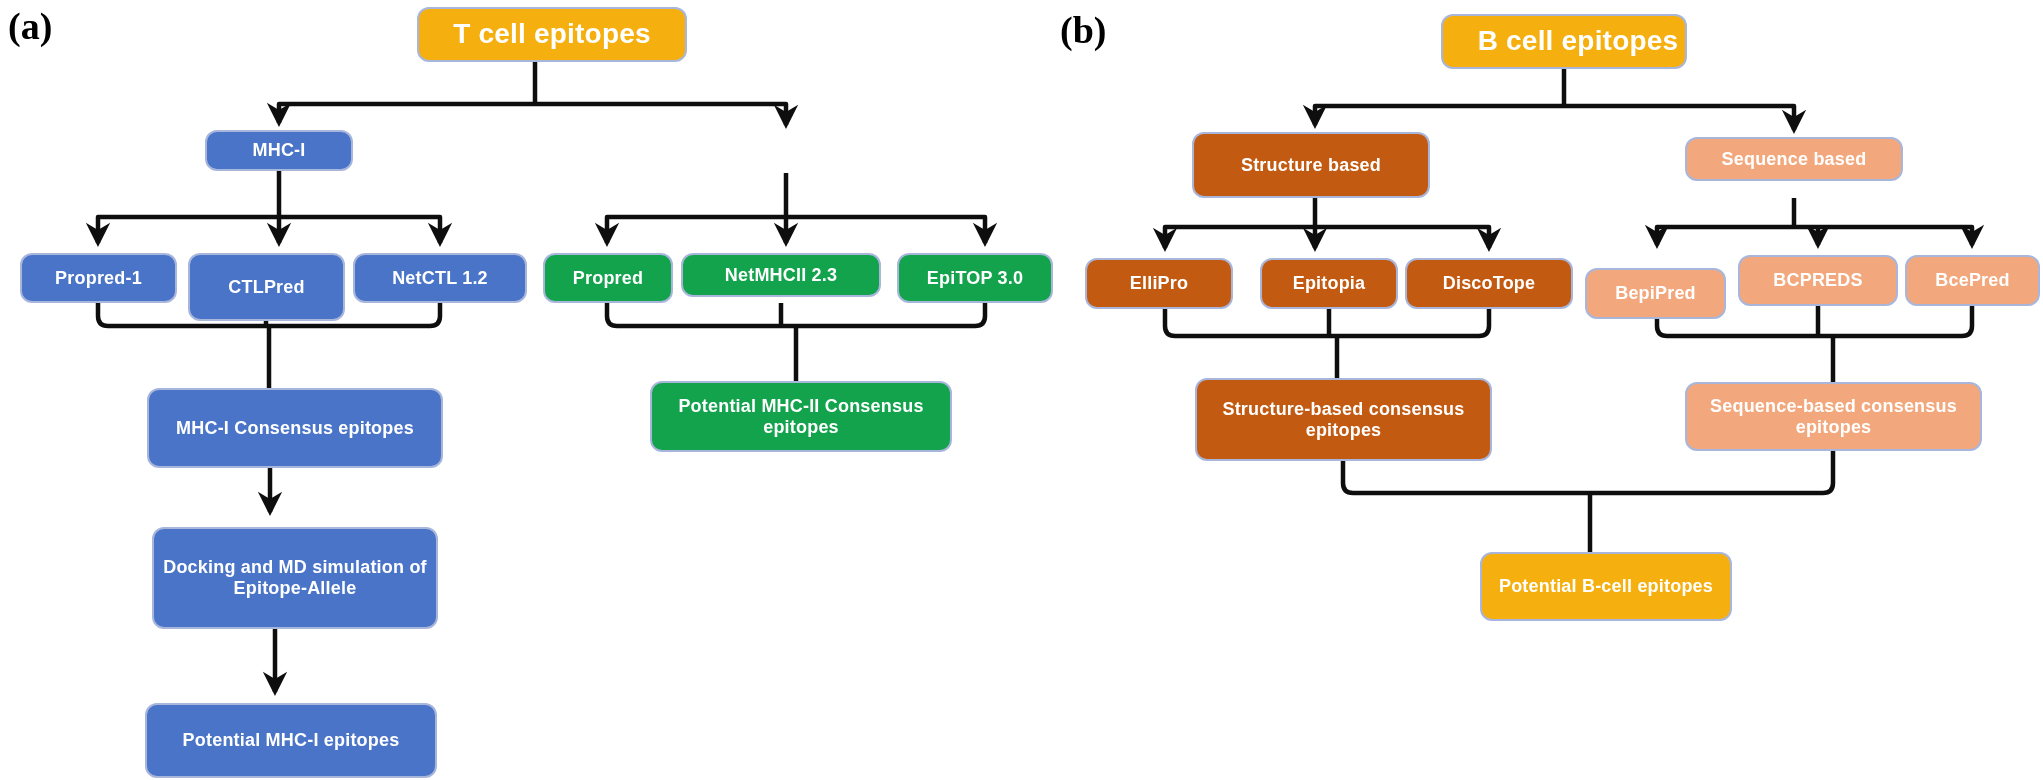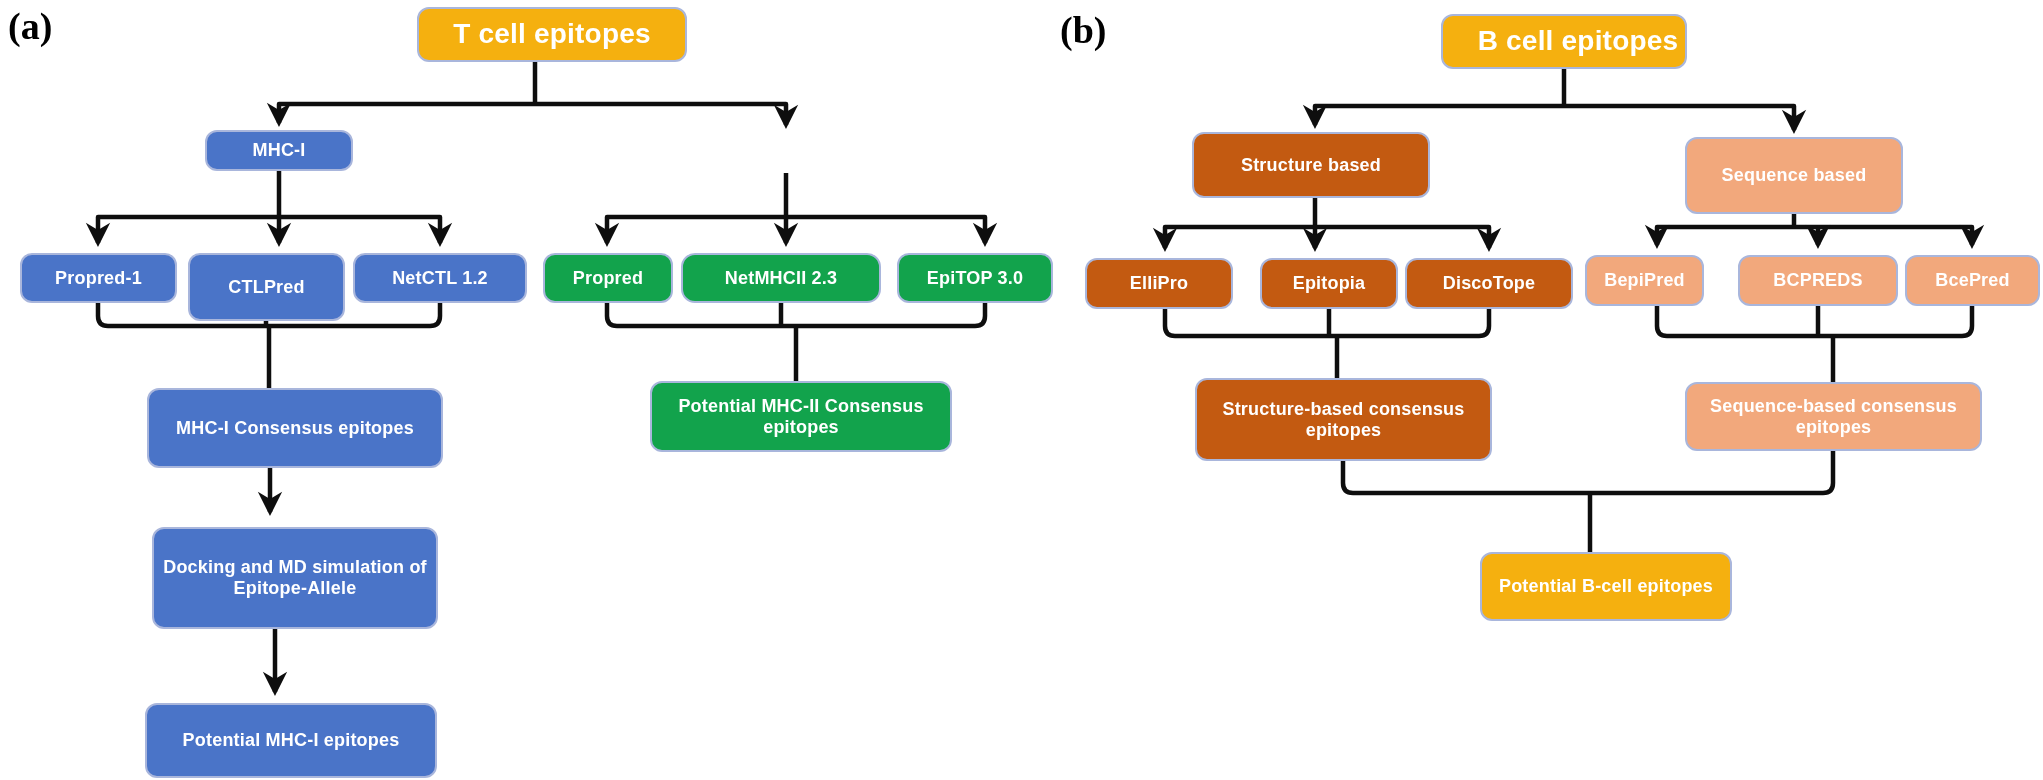--- a/index.html
+++ b/index.html
@@ -98,45 +98,45 @@
 
   <div class="node gold" style="left:417px;top:7px;width:270px;height:55px;font-size:28px;">T cell epitopes</div>
 
   <div class="node blue" style="left:205px;top:130px;width:148px;height:41px;">MHC-I</div>
 
   <div class="node blue" style="left:20px;top:253px;width:157px;height:50px;">Propred-1</div>
   <div class="node blue" style="left:188px;top:253px;width:157px;height:68px;">CTLPred</div>
   <div class="node blue" style="left:353px;top:253px;width:174px;height:50px;">NetCTL 1.2</div>
 
   <div class="node green" style="left:543px;top:253px;width:130px;height:50px;">Propred</div>
-  <div class="node green" style="left:681px;top:253px;width:200px;height:50px;border-radius:14px;">NetMHCII 2.3</div>
+  <div class="node green" style="left:681px;top:253px;width:200px;height:44px;">NetMHCII 2.3</div>
   <div class="node green" style="left:897px;top:253px;width:156px;height:50px;">EpiTOP 3.0</div>
 
   <div class="node blue" style="left:147px;top:388px;width:296px;height:80px;">MHC-I Consensus epitopes</div>
   <div class="node green" style="left:650px;top:381px;width:302px;height:71px;">Potential MHC-II Consensus epitopes</div>
 
   <div class="node blue" style="left:152px;top:527px;width:286px;height:102px;">Docking and MD simulation of Epitope-Allele</div>
   <div class="node blue" style="left:145px;top:703px;width:292px;height:75px;">Potential MHC-I epitopes</div>
 
   <div class="panel-label" style="left:1060px;top:8px;">(b)</div>
 
   <div class="node gold" style="left:1441px;top:14px;width:246px;height:55px;font-size:28px;padding-left:28px;">B cell epitopes</div>
 
   <div class="node rust" style="left:1192px;top:132px;width:238px;height:66px;">
       <span class="wrapped">Structure based</span>
     </div>
-  <div class="node peach" style="left:1685px;top:137px;width:218px;height:77px;">
+  <div class="node peach" style="left:1685px;top:137px;width:218px;height:44px;">
       <span class="wrapped">Sequence based</span>
     </div>
 
   <div class="node rust" style="left:1085px;top:258px;width:148px;height:51px;">ElliPro</div>
   <div class="node rust" style="left:1260px;top:258px;width:138px;height:51px;">Epitopia</div>
   <div class="node rust" style="left:1405px;top:258px;width:168px;height:51px;">DiscoTope</div>
 
-  <div class="node peach" style="left:1585px;top:255px;width:119px;height:51px;">BepiPred</div>
+  <div class="node peach" style="left:1585px;top:268px;width:141px;height:51px;">BepiPred</div>
   <div class="node peach" style="left:1738px;top:255px;width:160px;height:51px;">BCPREDS</div>
   <div class="node peach" style="left:1905px;top:255px;width:135px;height:51px;">BcePred</div>
 
   <div class="node rust" style="left:1195px;top:378px;width:297px;height:83px;">Structure-based consensus epitopes</div>
   <div class="node peach" style="left:1685px;top:382px;width:297px;height:69px;">Sequence-based consensus epitopes</div>
 
   <div class="node gold" style="left:1480px;top:552px;width:252px;height:69px;">Potential B-cell epitopes</div>
 
 </div>
 

